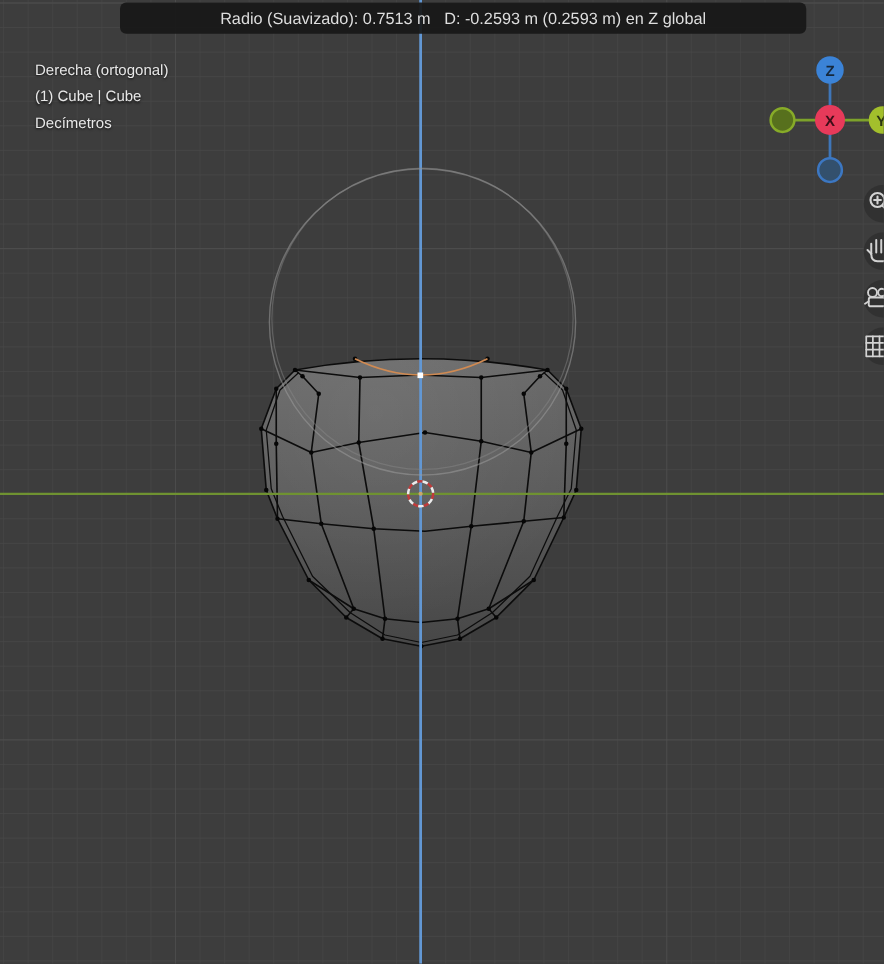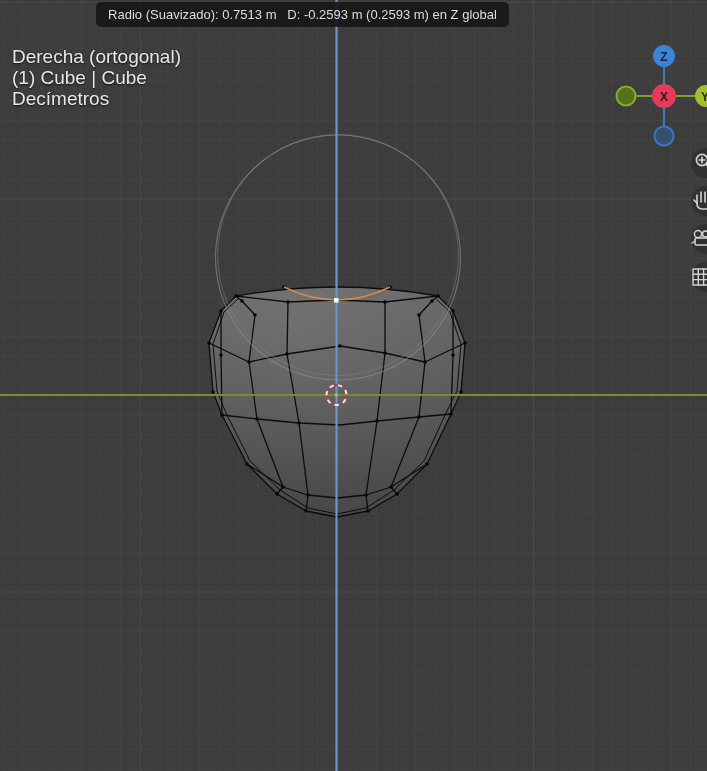--- a/index.html
+++ b/index.html
@@ -3,28 +3,28 @@
 <meta charset="utf-8">
 <style>
   html,body{margin:0;padding:0;}
   body{
     width:707px;height:771px;overflow:hidden;position:relative;
     background:#3d3d3d;
     font-family:"Liberation Sans","DejaVu Sans",sans-serif;
   }
   #scene{position:absolute;left:0;top:0;}
   .overlay-text{
-    position:absolute;left:12px;color:#e8e8e8;font-size:19px;line-height:21px;
+    position:absolute;left:28px;color:#e8e8e8;font-size:12px;line-height:21px;
     text-shadow:0 1px 2px rgba(0,0,0,.75);white-space:pre;
   }
   #view-label{top:46px;}
   #object-label{top:67px;text-align:center;}
   #units-label{top:88px;}
   #header-pill{
-    position:absolute;left:96px;top:2px;width:413px;height:25px;
+    position:absolute;left:96px;top:2px;width:549px;height:25px;
     background:rgba(24,24,24,.93);border-radius:5px;
     color:#dedede;font-size:13px;line-height:25px;text-align:center;
     white-space:pre;
   }
 </style>
 </head>
 <body>
 
 <svg id="scene" width="707" height="771" viewBox="0 0 707 771">
   <defs>

